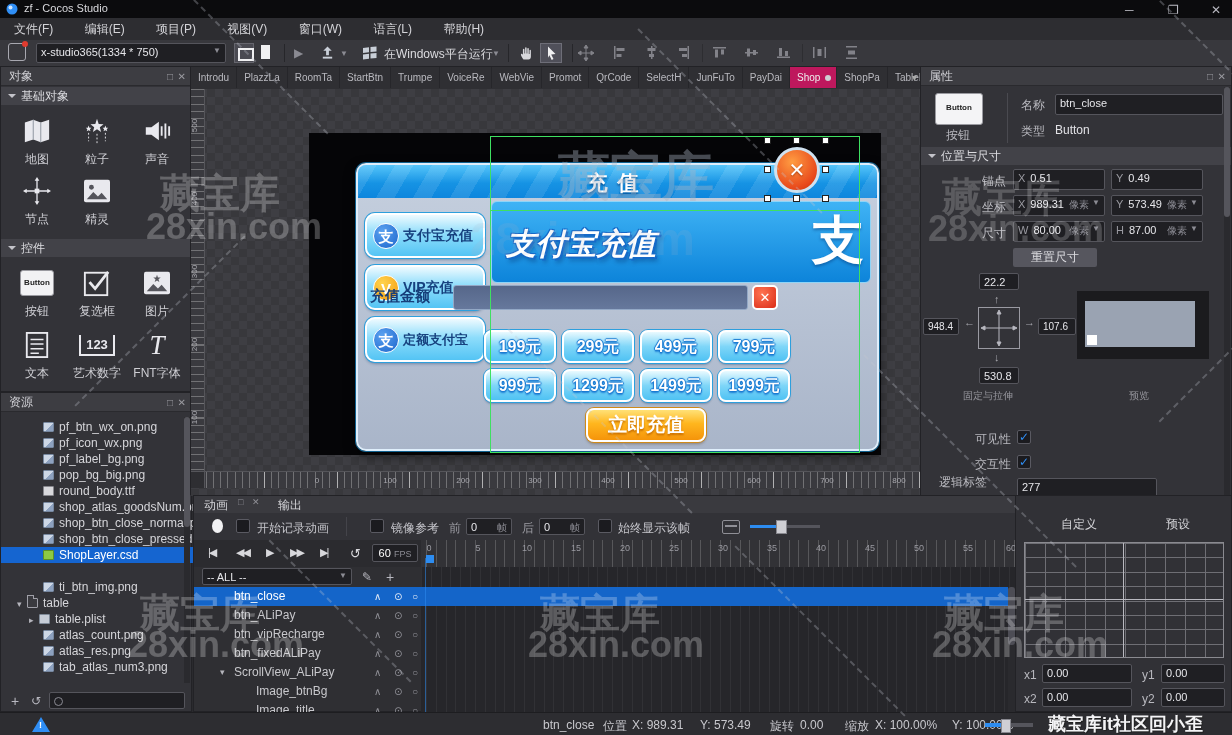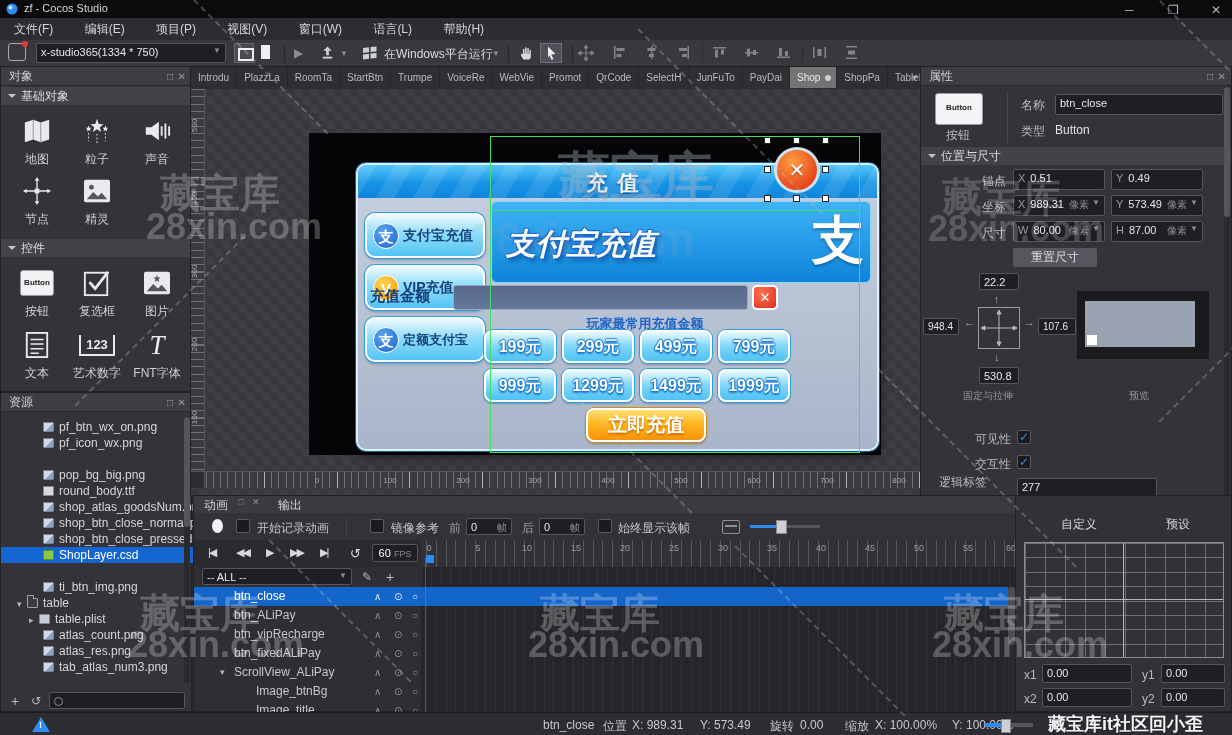--- a/index.html
+++ b/index.html
@@ -35,21 +35,21 @@
   .fi-csd{background:#8cc943;border:1px solid #5d9122;}
   .fi-font{background:#d8d8dc;border:1px solid #87878d;}
   .fi-plist{background:#c6ccd6;border:1px solid #7f8a98;}
   .fi-folder{background:#3a3a3f;border:1px solid #a0a0a8;position:relative;}
   .fi-folder::before{content:"";position:absolute;left:-1px;top:-4px;width:5px;height:3px;background:#3a3a3f;border:1px solid #a0a0a8;border-bottom:none;}
   .tree-arrow{color:#b5b5bc;font-size:9px;display:inline-block;width:10px;}
   
   #canvas-area{position:absolute;left:190px;top:66px;width:730px;height:429px;background:#38383c;border:1px solid #222226;box-sizing:border-box;}
   #ctabbar{position:absolute;left:0;top:0;width:730px;height:22px;background:#2f2f33;border-bottom:1px solid #202024;white-space:nowrap;overflow:hidden;}
   .ctab{display:inline-block;height:21px;line-height:21px;padding:0 7px;color:#b9b9bf;font-size:10px;border-right:1px solid #26262a;position:relative;}
-  .ctab.active{background:#737373;color:#eee;padding-right:16px;}
+  .ctab.active{background:#be185d;color:#eee;padding-right:16px;}
   .ctab.active::after{content:"";position:absolute;right:5px;top:8px;width:6px;height:6px;border-radius:50%;background:#cfcfd4;}
   #workspace{position:absolute;left:0;top:22px;width:730px;height:407px;overflow:hidden;
     background-color:#38383c;
     background-image:linear-gradient(45deg,#3e3e43 25%,transparent 25%,transparent 75%,#3e3e43 75%),
                      linear-gradient(45deg,#3e3e43 25%,transparent 25%,transparent 75%,#3e3e43 75%);
     background-size:16px 16px;background-position:0 0,8px 8px;}
   #vruler{position:absolute;left:0;top:0;width:13px;height:382px;background:#3a3a3f;border-right:1px solid #55555a;
     background-image:repeating-linear-gradient(180deg,rgba(255,255,255,.28) 0 1px,transparent 1px 7.3px);}
   .vrlbl{position:absolute;left:-12px;color:#a8a8ae;font-size:8px;transform:rotate(-90deg);width:30px;text-align:center;}
   #hruler{position:absolute;left:0;top:382px;width:730px;height:16px;background:#3a3a3f;border-top:1px solid #55555a;
@@ -380,20 +380,21 @@
 </div>
 
 <div class="panel" id="resources" style="left:0;top:392px;width:192px;height:320px">
   <div class="phead">
     <span>资源</span>
     <span class="wbtn" style="right:18px">□</span>
     <span class="wbtn" style="right:5px">✕</span>
   </div>
   <div class="frow" style="top:26px;padding-left:42px"><span class="fi fi-img"></span><span>pf_btn_wx_on.png</span></div>
   <div class="frow" style="top:42px;padding-left:42px"><span class="fi fi-img"></span><span>pf_icon_wx.png</span></div>
+  <div class="frow" style="top:58px;padding-left:42px"><span class="fi fi-img"></span><span>pf_label_bg.png</span></div>
   <div class="frow" style="top:74px;padding-left:42px"><span class="fi fi-img"></span><span>pop_bg_big.png</span></div>
   <div class="frow" style="top:90px;padding-left:42px"><span class="fi fi-font"></span><span>round_body.ttf</span></div>
   <div class="frow" style="top:106px;padding-left:42px"><span class="fi fi-img"></span><span>shop_atlas_goodsNum.png</span></div>
   <div class="frow" style="top:122px;padding-left:42px"><span class="fi fi-img"></span><span>shop_btn_close_normal.png</span></div>
   <div class="frow" style="top:138px;padding-left:42px"><span class="fi fi-img"></span><span>shop_btn_close_pressed.png</span></div>
   <div class="frow sel" style="top:154px;padding-left:42px"><span class="fi fi-csd"></span><span>ShopLayer.csd</span></div>
   <div class="frow" style="top:186px;padding-left:42px"><span class="fi fi-img"></span><span>ti_btn_img.png</span></div>
   <div class="frow" style="top:202px;padding-left:16px"><span class="tree-arrow">▾</span><span class="fi fi-folder"></span><span>table</span></div>
   <div class="frow" style="top:218px;padding-left:28px"><span class="tree-arrow">▸</span><span class="fi fi-plist"></span><span>table.plist</span></div>
   <div class="frow" style="top:234px;padding-left:42px"><span class="fi fi-img"></span><span>atlas_count.png</span></div>
@@ -434,21 +435,20 @@
         <span class="cir cir-blue">支</span>
         <span class="stxt" style="font-size:13px">定额支付宝</span>
       </div>
       <div id="paypanel">
         <div id="paytitle">支付宝充值</div>
         <div id="paylogo">支</div>
       </div>
       <div id="amt-label">充值金额</div>
       <div id="amt-input"></div>
       <div id="amt-clear">✕</div>
-      <div id="amt-hint">玩家最常用充值金额</div>
       <div class="amtbtn" style="left:126px;top:165px">199元</div>
       <div class="amtbtn" style="left:204px;top:165px">299元</div>
       <div class="amtbtn" style="left:282px;top:165px">499元</div>
       <div class="amtbtn" style="left:360px;top:165px">799元</div>
       <div class="amtbtn" style="left:126px;top:204px">999元</div>
       <div class="amtbtn" style="left:204px;top:204px">1299元</div>
       <div class="amtbtn" style="left:282px;top:204px">1499元</div>
       <div class="amtbtn" style="left:360px;top:204px">1999元</div>
       <div id="gsubmit">立即充值</div>
     </div>

